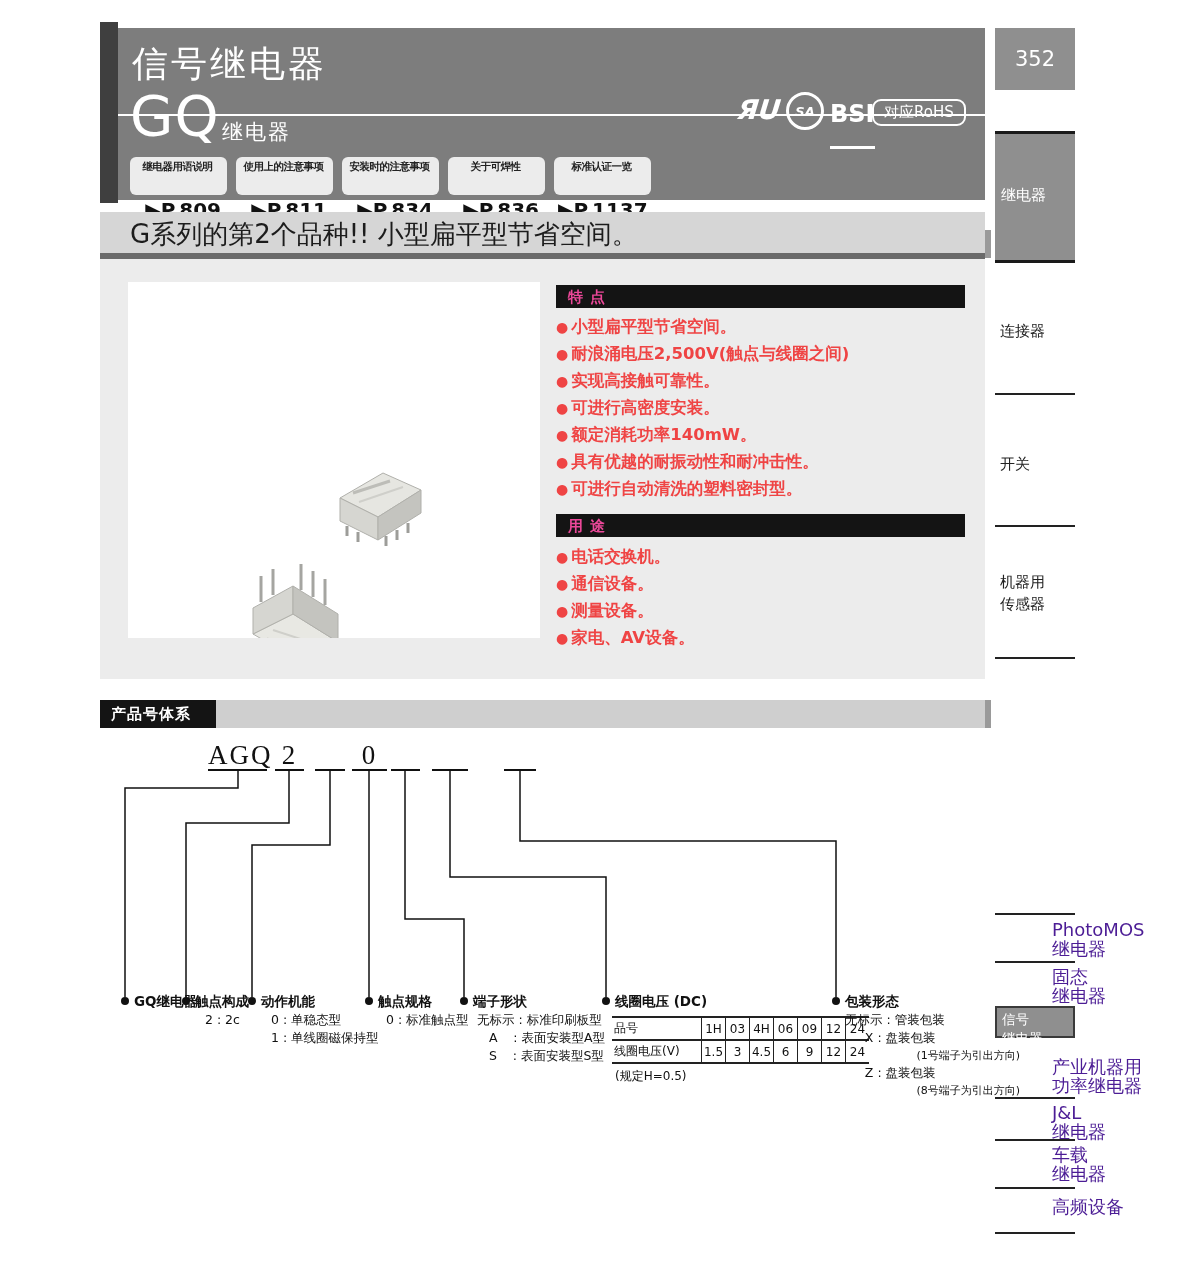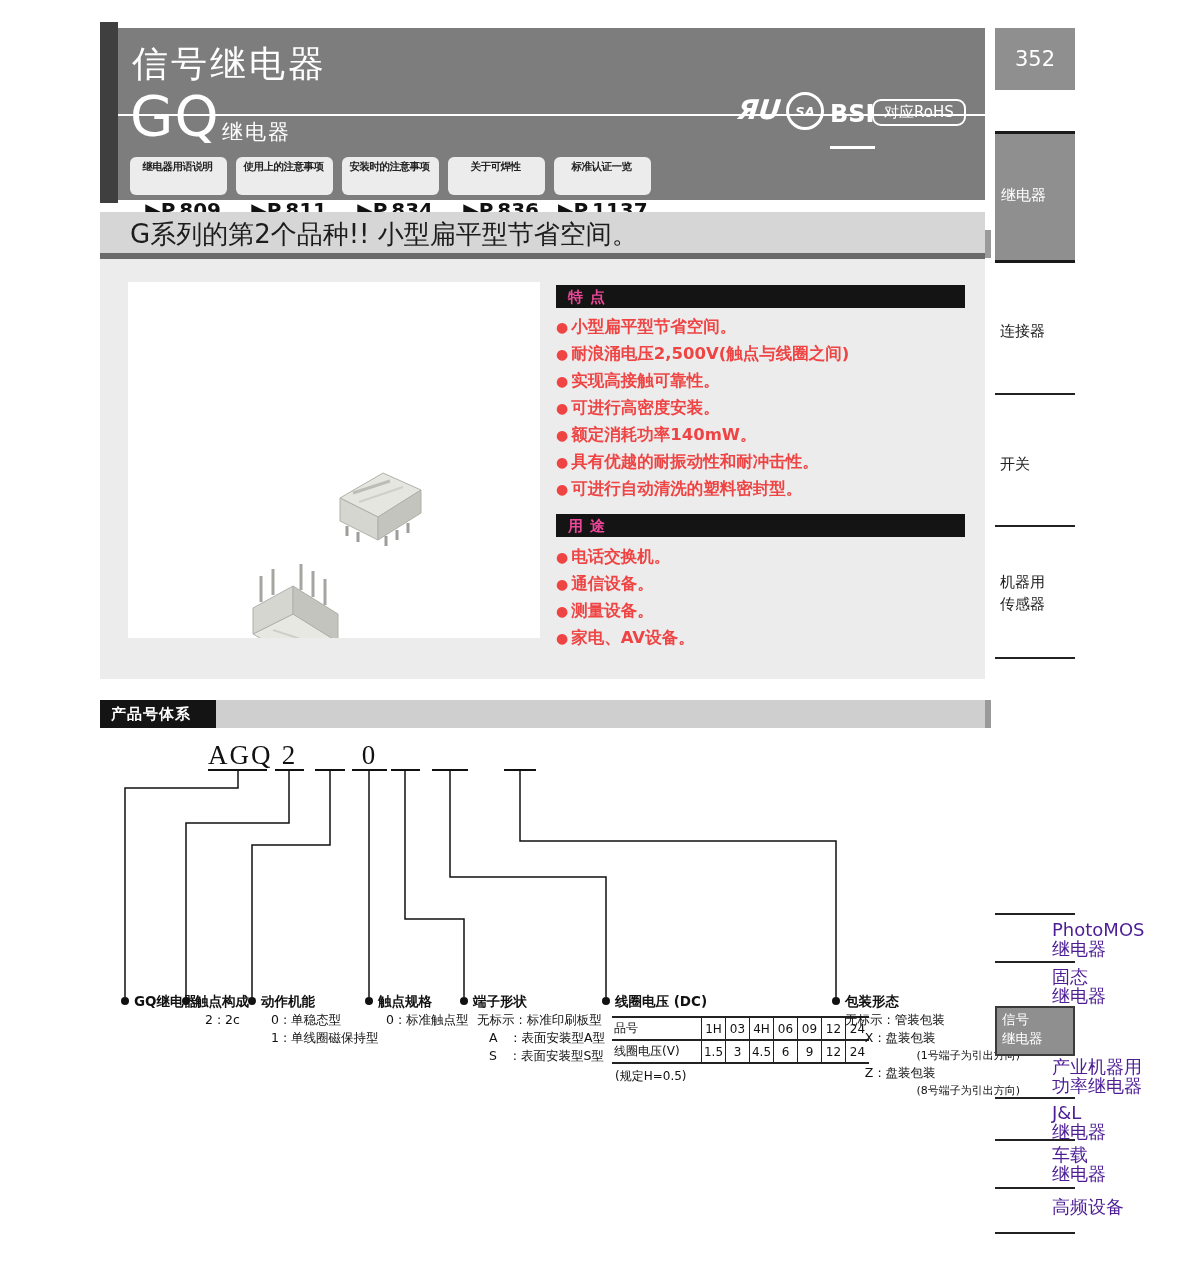--- a/index.html
+++ b/index.html
@@ -57,21 +57,21 @@
   .coil-note{font-size:12px;}
 
   
   .pagenum{left:995px;top:28px;width:80px;height:62px;background:#8f8f8f;color:#fff;font-size:21px;
            display:flex;align-items:center;justify-content:center;}
   .sb-box-top{left:995px;top:131px;width:80px;height:132px;background:#8f8f8f;
               border-top:3px solid #1a1a1a;border-bottom:3px solid #1a1a1a;box-sizing:border-box;
               color:#fff;font-size:15px;padding:52px 0 0 6px;cursor:pointer;}
   .sb-item{left:1000px;font-size:15px;color:#222;line-height:22px;cursor:pointer;}
   .sb-item-sm{left:1052px;font-size:18px;color:#4c1d95;line-height:19px;cursor:pointer;}
-  .sb-active{left:995px;top:1006px;width:80px;height:50px;background:#8f8f8f;border:2px solid #3a3a3a;
+  .sb-active{left:995px;top:1006px;width:80px;height:32px;background:#8f8f8f;border:2px solid #3a3a3a;
              box-sizing:border-box;color:#fff;font-size:13.5px;line-height:19px;padding:2px 8px 0 5px;cursor:pointer;}
   .sline{left:995px;width:80px;height:2px;background:#222;}
   .edge-mark{left:985px;width:6px;background:#9a9a9a;}
 </style>
 </head>
 <body>
 
 <div id="page">
 
   <div class="abs left-strip"></div>

